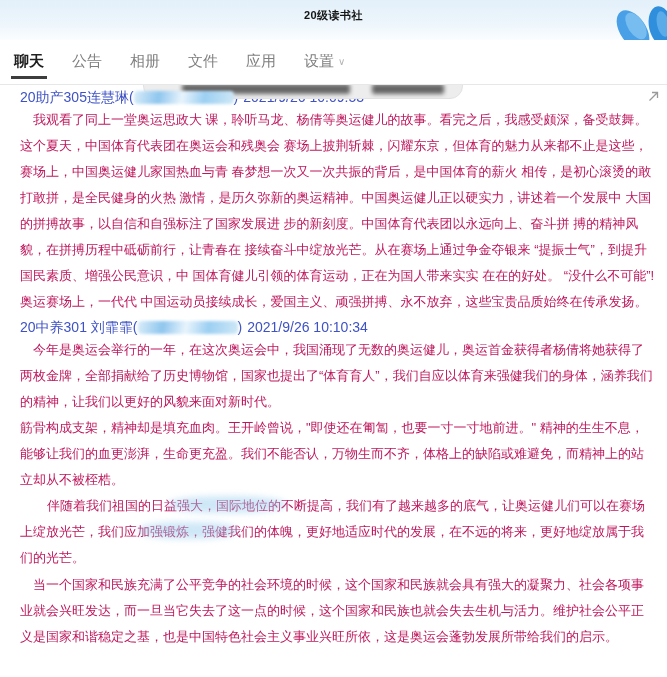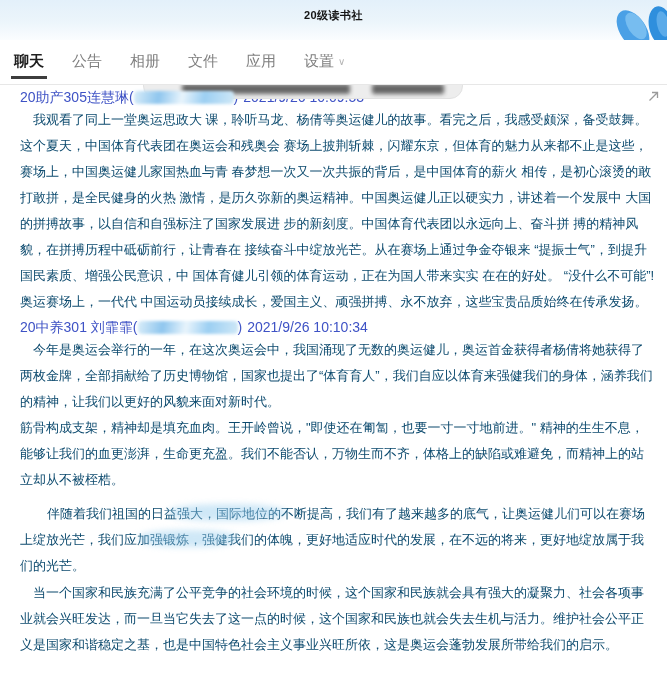--- a/index.html
+++ b/index.html
@@ -48,25 +48,25 @@
   
   .msg{margin:0 0 1px 0;}
   .msg-head{font-size:14px;line-height:18px;margin-top:3px;color:#3e52c5;white-space:nowrap;}
   .sender{cursor:pointer;}
   .blob{
     display:inline-block;width:100px;height:13px;vertical-align:-2px;border-radius:4px;
     background:linear-gradient(100deg,#d9edf9 0%,#8fc6ee 25%,#e8f4fc 48%,#9ccff2 70%,#cfe8f7 100%);
     filter:blur(1.5px);
   }
   .ts{margin-left:5px;}
-  .msg-body{font-size:13px;line-height:26px;color:#0c4a6e;margin-top:1px;}
+  .msg-body{font-size:13px;line-height:26px;color:#be185d;margin-top:1px;}
   .msg-body p{margin:0;position:relative;}
   p.indent-0{text-indent:0;}
   p.indent-1{text-indent:13px;}
-  p.indent-2{text-indent:27px;margin-top:8px;}
+  p.indent-2{text-indent:27px;}
   .blur-patch{
     position:absolute;background:rgba(148,203,238,.45);filter:blur(3px);
     border-radius:45%;pointer-events:none;
   }
 </style>
 </head>
 <body>
 
 <div class="hdr">
   <div class="hdr-title">20级读书社</div>

